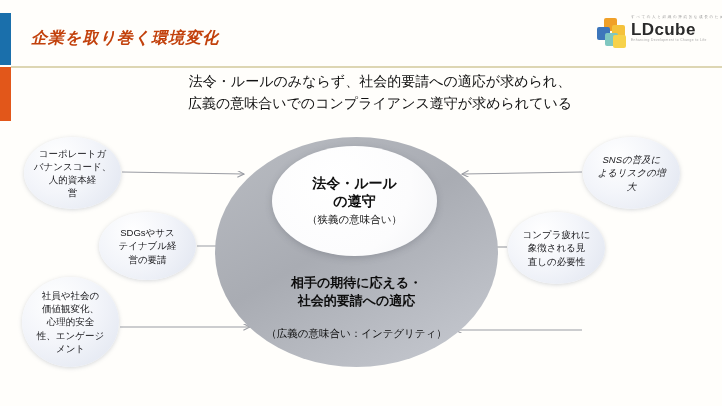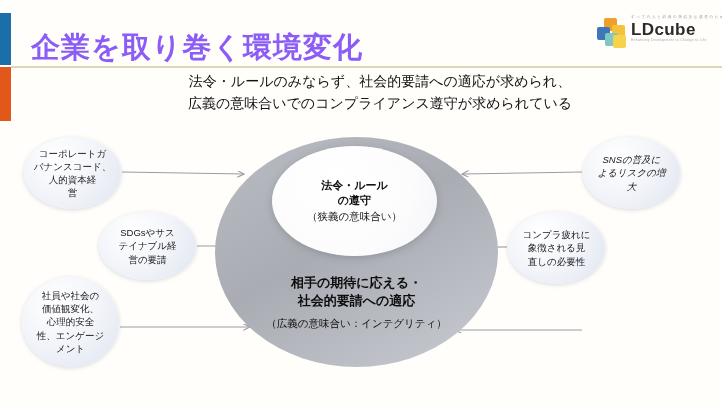--- a/index.html
+++ b/index.html
@@ -34,25 +34,26 @@
     top: 67px;
     height: 54px;
     background: #e2571a;
   }
 
   
   .title {
     position: absolute;
     left: 31px;
     top: 28px;
-    font-size: 29px;
+    font-size: 16px;
     font-weight: bold;
-    color: #8b5cf6;
+    color: #c2410c;
     letter-spacing: 1px;
     white-space: nowrap;
+    font-style: italic;
   }
   .title-rule {
     position: absolute;
     left: 11px;
     top: 66px;
     width: 711px;
     height: 2px;
     background: #ddd6b3;
   }
 
@@ -154,21 +155,21 @@
     height: 110px;
     border-radius: 50%;
     background: radial-gradient(circle at 38% 32%, #ffffff 0%, #fcfcfd 60%, #f2f3f6 100%);
     box-shadow: 0 2px 7px rgba(80,84,92,0.28);
     display: flex;
     flex-direction: column;
     align-items: center;
     justify-content: center;
   }
   .core-title {
-    font-size: 11px;
+    font-size: 14px;
     font-weight: bold;
     color: #101010;
     line-height: 1.28;
     text-align: center;
     white-space: nowrap;
   }
   .core-sub {
     margin-top: 3px;
     font-size: 10.5px;
     color: #111;
@@ -185,21 +186,21 @@
     color: #0d0d0d;
   }
   .lower-main {
     font-size: 13px;
     font-weight: bold;
     line-height: 1.35;
     white-space: nowrap;
   }
   .lower-sub {
     font-size: 10.5px;
-    margin-top: 8px;
+    margin-top: 18px;
     white-space: nowrap;
   }
 
   
   .bubble {
     position: absolute;
     border-radius: 50%;
     background: radial-gradient(circle at 35% 28%, #ffffff 0%, #f3f5fa 45%, #dfe4ef 100%);
     box-shadow: 0 1px 4px rgba(120,130,150,0.30);
     display: flex;

